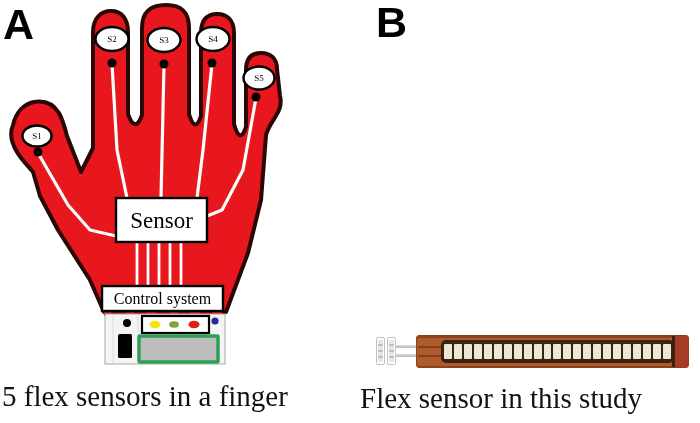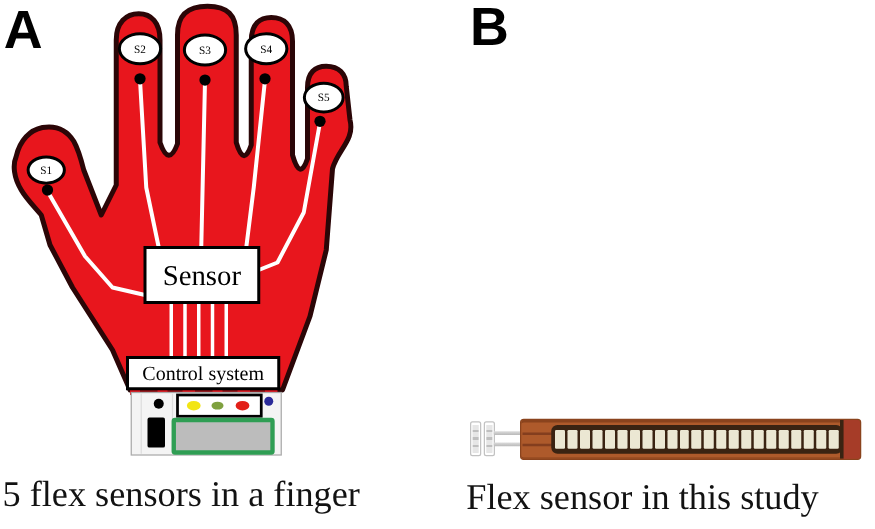--- a/index.html
+++ b/index.html
@@ -11,21 +11,21 @@
     position:absolute;font-family:"Liberation Sans", sans-serif;
     font-size:43px;font-weight:600;color:#000;line-height:1;
   }
   .panel-label.a{left:3px;top:3px;}
   .panel-label.b{left:376px;top:1px;}
   .caption{
     position:absolute;font-family:"Liberation Serif", serif;
     font-size:29px;color:#121212;white-space:nowrap;line-height:1.1;
   }
   .caption.a{left:2px;top:381px;}
-  .caption.b{left:373px;top:383px;}
+  .caption.b{left:360px;top:383px;}
 
   
   .hand-svg{position:absolute;left:0;top:0;}
   .hand-fill{fill:var(--hand-red,#e8161d);stroke:var(--outline-dark,#2b0607);stroke-width:4;stroke-linejoin:round;}
   .wire{fill:none;stroke:var(--wire-white,#ffffff);stroke-width:3.2;stroke-linecap:round;stroke-linejoin:round;}
   .wire-thin{fill:none;stroke:var(--wire-white,#ffffff);stroke-width:2.8;}
   .dot{fill:#000;}
   .badge{fill:#ffffff;stroke:#000;stroke-width:2.4;}
   .badge-txt{font-family:"Liberation Serif", serif;font-size:9px;fill:#000;text-anchor:middle;}
   .label-box{fill:#ffffff;stroke:#000;stroke-width:2.4;}

